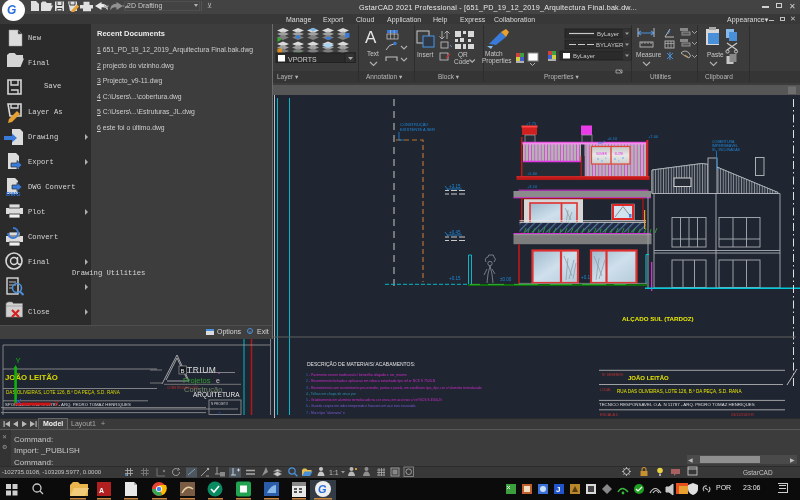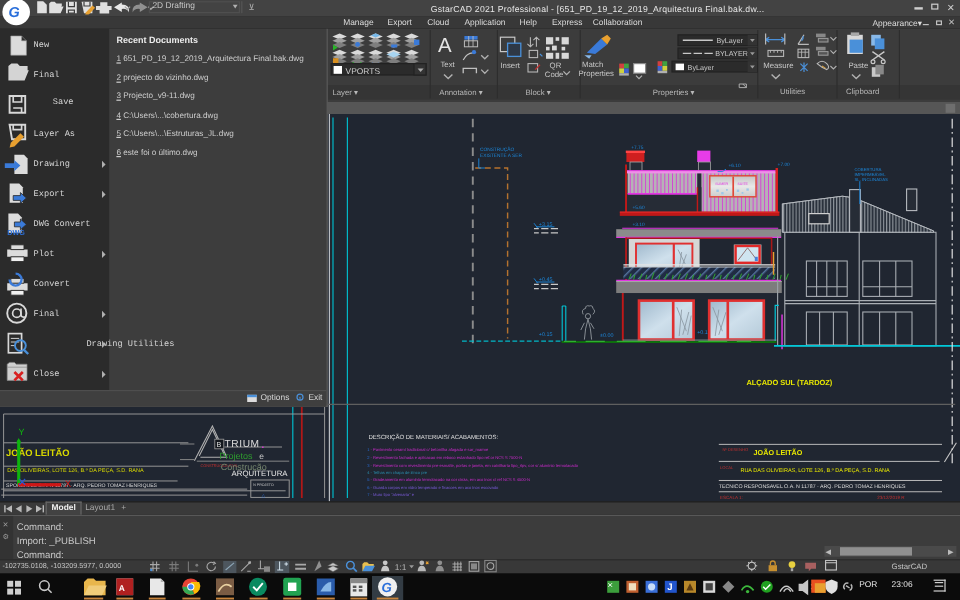--- a/index.html
+++ b/index.html
@@ -776,21 +776,21 @@
   <div class="mitem" style="top:10px;">New</div>
   <div class="mitem" style="top:35px;">Final</div>
   <div class="mitem" style="top:58px;margin-left:16px;">Save</div>
   <div class="mitem" style="top:84px;">Layer As</div>
   <div class="mitem" style="top:109px;">Drawing</div>
   <div class="mitem" style="top:134px;">Export</div>
   <div class="mitem" style="top:159px;">DWG Convert</div>
   <div class="mitem" style="top:184px;text-align:center;">Plot</div>
   <div class="mitem" style="top:209px;">Convert</div>
   <div class="mitem" style="top:234px;">Final</div>
-  <div class="mitem" style="top:259px;padding-left:44px;">Drawing Utilities</div>
+  <div class="mitem" style="top:245px;padding-left:44px;">Drawing Utilities</div>
   <div class="mitem" style="top:284px;text-align:center;">Close</div>
   <div class="marrow" style="top:110px;"></div>
   <div class="marrow" style="top:135px;"></div>
   <div class="marrow" style="top:185px;"></div>
   <div class="marrow" style="top:235px;"></div>
   <div class="marrow" style="top:260px;"></div>
   <div class="marrow" style="top:285px;"></div>
 </div>
 
 <div style="position:absolute; left:2px; top:-1px; width:23px; height:22px; background:#fff; border-radius:50%; z-index:60;"></div>

